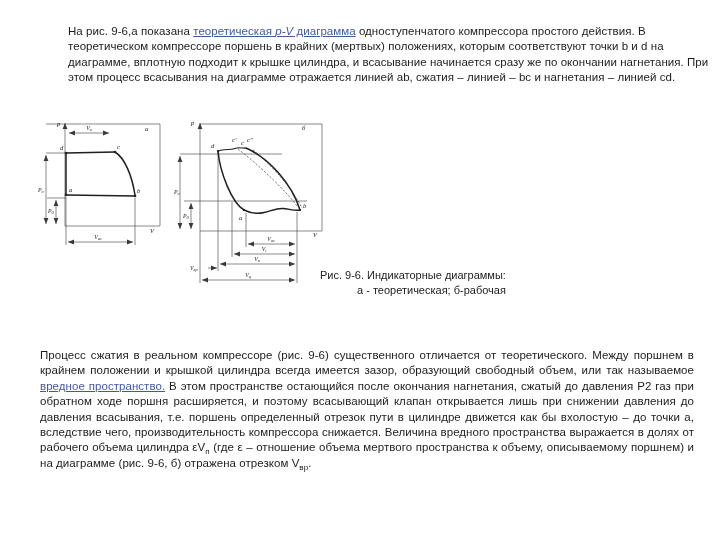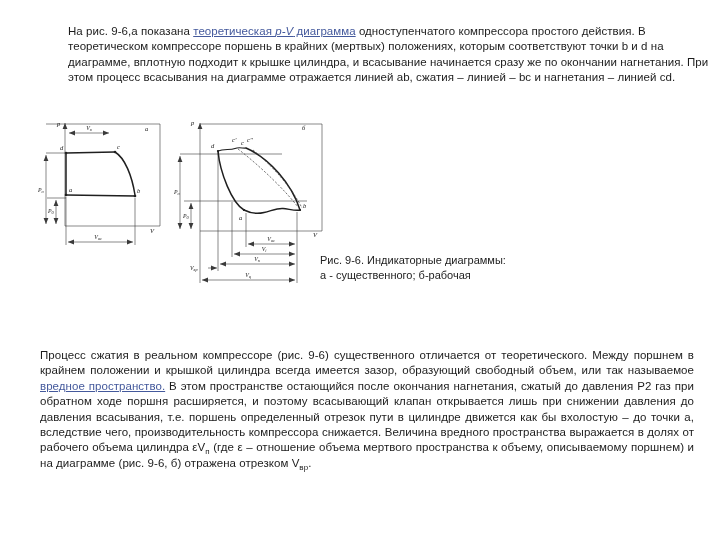--- a/index.html
+++ b/index.html
@@ -10,21 +10,21 @@
   .page{position:absolute;inset:0;}
   .para{
     position:absolute;margin:0;font-size:11.5px;line-height:15.4px;letter-spacing:0.05px;
   }
   #para1{left:52px;top:24px;width:652px;text-align:left;margin-left:16px;}
   #para2{left:40px;top:316px;width:654px;text-align:justify;margin-top:32px;}
   .link{color:#44599c;text-decoration:underline;cursor:pointer;}
   .pv-italic{font-style:italic;}
   sub{font-size:8px;line-height:0;}
   .caption{
-    position:absolute;left:320px;top:253px;font-size:11px;line-height:15px;color:#222;
+    position:absolute;left:320px;top:268px;font-size:11px;line-height:15px;color:#222;text-align:right;
   }
   svg.fig{position:absolute;}
   #figA{left:38px;top:116px;}
   #figB{left:174px;top:116px;}
   .thin{stroke:#3a3a3a;stroke-width:0.6;fill:none;}
   .thick{stroke:#1f1f1f;stroke-width:1.5;fill:none;stroke-linecap:round;}
   .mid{stroke:#1f1f1f;stroke-width:1.1;fill:none;}
   .dash{stroke:#3a3a3a;stroke-width:0.7;fill:none;stroke-dasharray:2.2 1.6;}
   .dim{stroke:#3a3a3a;stroke-width:0.6;fill:none;}
   .dot{fill:#1f1f1f;stroke:none;}
@@ -147,18 +147,18 @@
       <text class="gsmall" x="97" y="125" text-anchor="middle"><tspan>V</tspan><tspan class="gsub" dy="1.4">вс</tspan></text>
       <text class="gsmall" x="90" y="135" text-anchor="middle"><tspan>V</tspan><tspan class="gsub" dy="1.4">i</tspan></text>
       <text class="gsmall" x="83" y="145" text-anchor="middle"><tspan>V</tspan><tspan class="gsub" dy="1.4">п</tspan></text>
       <text class="gsmall" x="16" y="154"><tspan>V</tspan><tspan class="gsub" dy="1.4">вр</tspan></text>
       <text class="gsmall" x="74" y="161" text-anchor="middle"><tspan>V</tspan><tspan class="gsub" dy="1.4">ц</tspan></text>
     </g>
   </svg>
 
   <div class="caption">
     <div>Рис. 9-6. Индикаторные диаграммы:</div>
-    <div>а - существенного; б-рабочая</div>
+    <div>а - теоретическая; б-рабочая</div>
   </div>
 
   <p class="para" id="para2"><span>Процесс сжатия в реальном компрессоре (рис. 9-6) существенного отличается от теоретического. Между поршнем в крайнем положении и крышкой цилиндра всегда имеется зазор, образующий свободный объем, или так называемое </span><a class="link">вредное пространство.</a><span> В этом пространстве остающийся после окончания нагнетания, сжатый до давления Р2 газ при обратном ходе поршня расширяется, и поэтому всасывающий клапан открывается лишь при снижении давления до давления всасывания, т.е. поршень определенный отрезок пути в цилиндре движется как бы вхолостую – до точки a, вследствие чего, производительность компрессора снижается. Величина вредного пространства выражается в долях от рабочего объема цилиндра εV</span><sub>п</sub><span> (где ε – отношение объема мертвого пространства к объему, описываемому поршнем) и на диаграмме (рис. 9-6, б) отражена отрезком V</span><sub>вр</sub><span>.</span></p>
 
 </div>
 
 </body></html>

